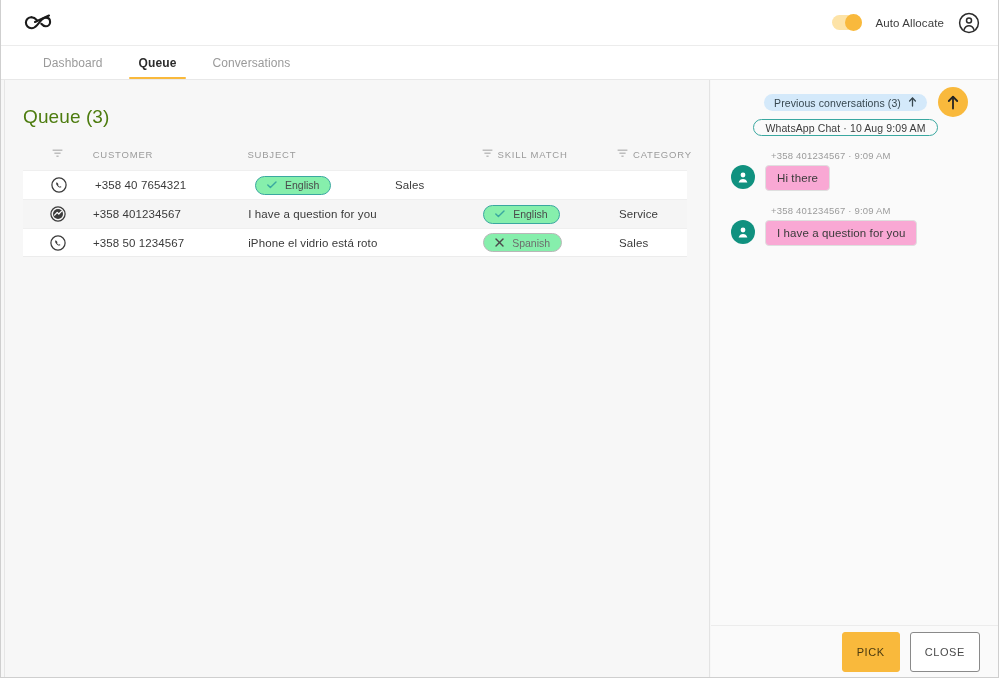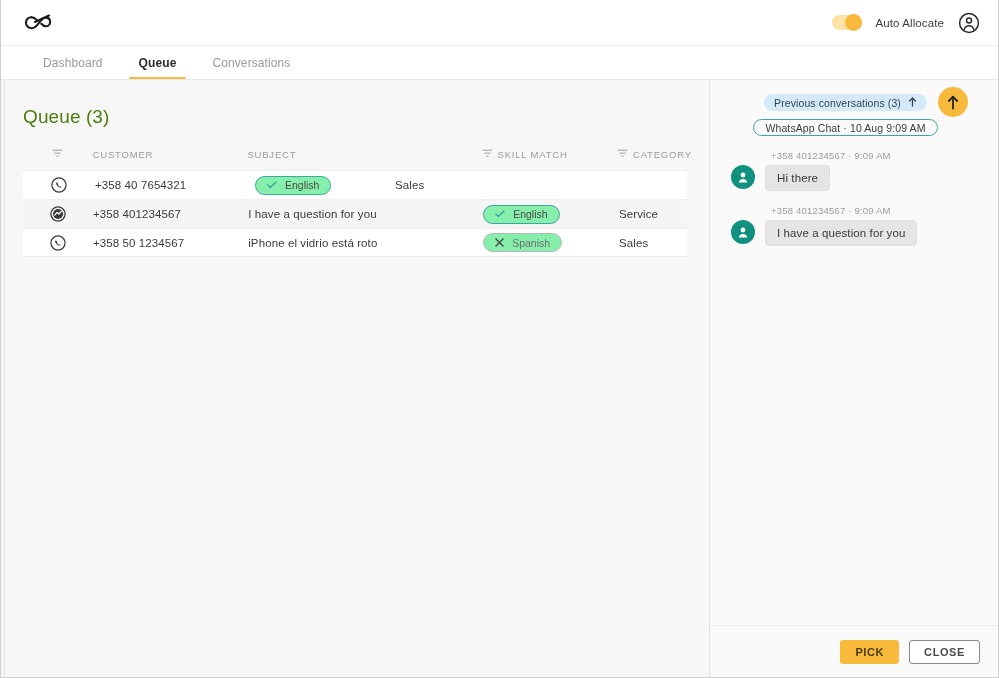--- a/index.html
+++ b/index.html
@@ -170,35 +170,35 @@
 
   .msg { margin: 14px 0 0 20px; }
   .msg-meta { font-size: 9.5px; color: #9b9b9b; margin-left: 40px; letter-spacing: .2px; }
   .msg-line { display: flex; align-items: flex-start; gap: 10px; margin-top: 4px; }
   .msg-avatar {
     width: 24px; height: 24px; border-radius: 50%;
     background: #10917f; flex: 0 0 24px;
     display: flex; align-items: center; justify-content: center;
   }
   .bubble {
-    background: #e5e5e5; border: 1px solid #dfdfdf;
+    background: #f9a8d4; border: 1px solid #dfdfdf;
     border-radius: 4px; padding: 6px 11px;
     font-size: 11.5px; color: #3a3a3a; letter-spacing: .1px;
   }
 
   .pv-footer {
     height: 52px; border-top: 1px solid #ececec;
     display: flex; align-items: center; justify-content: flex-end;
     gap: 10px; padding-right: 18px;
     background: #fafafa;
   }
   .btn {
-    height: 24px; min-width: 56px; padding: 0 14px;
+    height: 40px; min-width: 56px; padding: 0 14px;
     border-radius: 3px; font-size: 11px; letter-spacing: .6px;
-    cursor: pointer; display: flex; align-items: center; justify-content: center; font-weight: bold;
+    cursor: pointer; display: flex; align-items: center; justify-content: center;
   }
   .btn-pick { background: #f9b93c; border: 1px solid #f9b93c; color: #4a3a10; }
   .btn-close { background: #ffffff; border: 1px solid #8a8a8a; color: #4a4a4a; }
 
   .edge-left {
     position: absolute; left: 0; top: 80px; bottom: 0; width: 4px;
     background: #f7f7f7; border-right: 1px solid #e6e6e6;
   }
 </style>
 </head>

